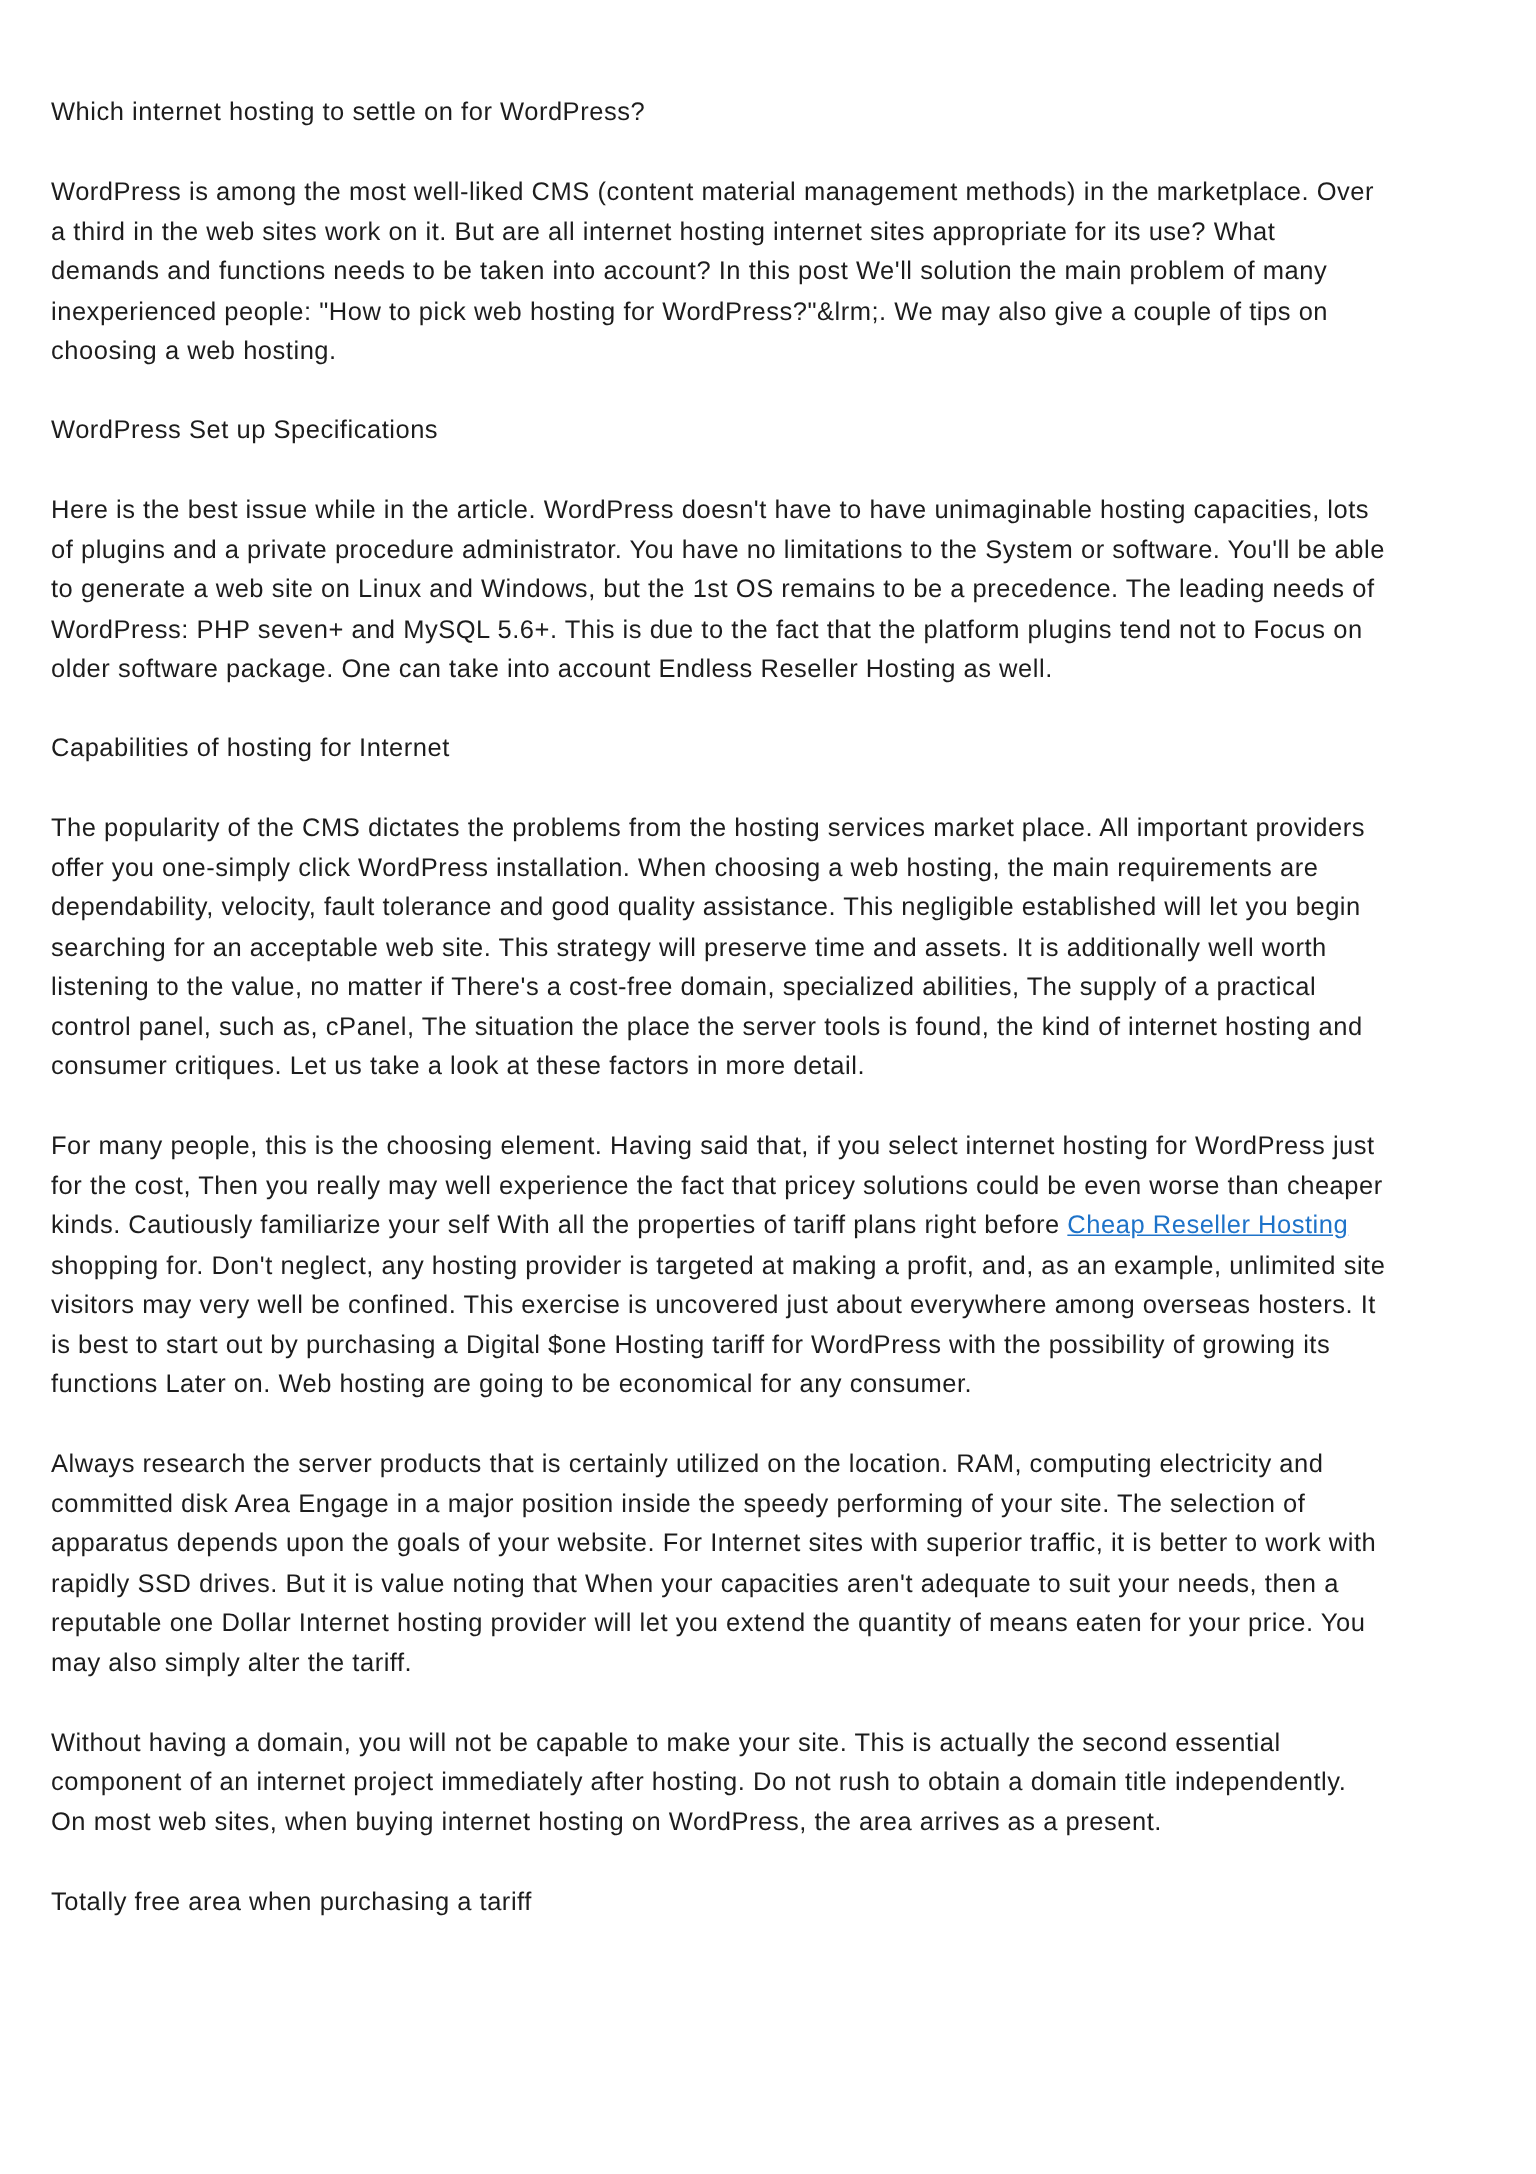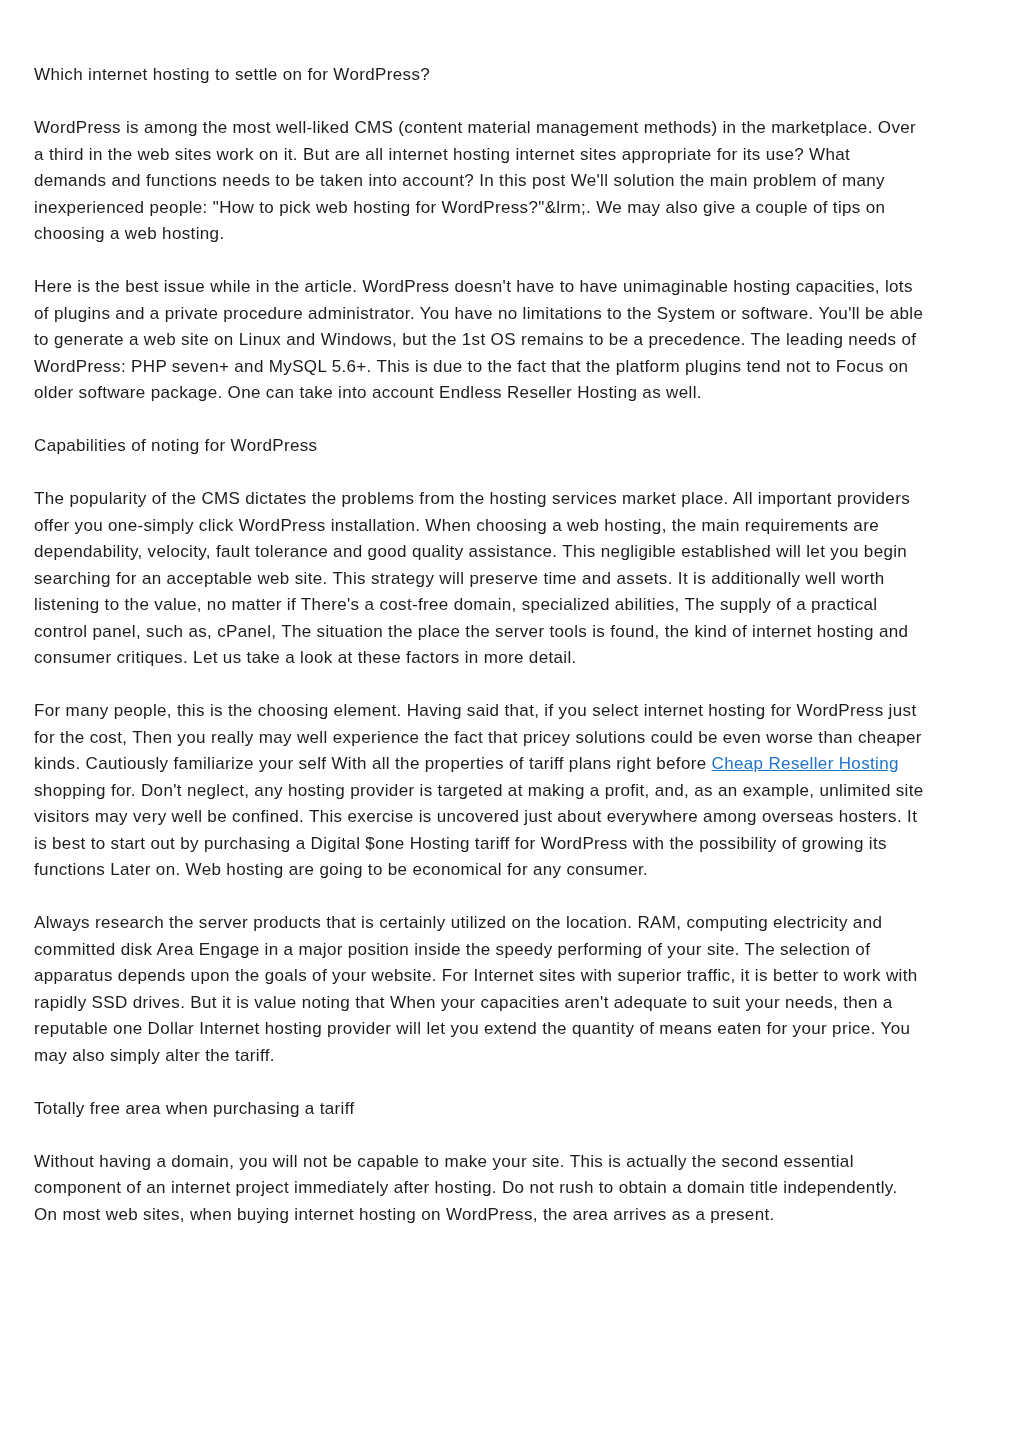--- a/index.html
+++ b/index.html
@@ -36,30 +36,31 @@
 </style>
 </head>
 <body>
 
 <div class="page">
 
   <p class="block">Which internet hosting to settle on for WordPress?</p>
 
   <p class="block">WordPress is among the most well-liked CMS (content material management methods) in the marketplace. Over a third in the web sites work on it. But are all internet hosting internet sites appropriate for its use? What demands and functions needs to be taken into account? In this post We'll solution the main problem of many inexperienced people: "How to pick web hosting for WordPress?"&amp;lrm;. We may also give a couple of tips on choosing a web hosting.</p>
 
+  <p class="block">WordPress Set up Specifications</p>
 
   <p class="block">Here is the best issue while in the article. WordPress doesn't have to have unimaginable hosting capacities, lots of plugins and a private procedure administrator. You have no limitations to the System or software. You'll be able to generate a web site on Linux and Windows, but the 1st OS remains to be a precedence. The leading needs of WordPress: PHP seven+ and MySQL 5.6+. This is due to the fact that the platform plugins tend not to Focus on older software package. One can take into account Endless Reseller Hosting as well.</p>
 
-  <p class="block">Capabilities of noting for WordPress</p>
+  <p class="block">Capabilities of hosting for Internet</p>
 
   <p class="block">The popularity of the CMS dictates the problems from the hosting services market place. All important providers offer you one-simply click WordPress installation. When choosing a web hosting, the main requirements are dependability, velocity, fault tolerance and good quality assistance. This negligible established will let you begin searching for an acceptable web site. This strategy will preserve time and assets. It is additionally well worth listening to the value, no matter if There's a cost-free domain, specialized abilities, The supply of a practical control panel, such as, cPanel, The situation the place the server tools is found, the kind of internet hosting and consumer critiques. Let us take a look at these factors in more detail.</p>
 
 
   <p class="block"><span>For many people, this is the choosing element. Having said that, if you select internet hosting for WordPress just for the cost, Then you really may well experience the fact that pricey solutions could be even worse than cheaper kinds. Cautiously familiarize your self With all the properties of tariff plans right before </span><a class="inline-link" href="#">Cheap Reseller Hosting</a><span> shopping for. Don't neglect, any hosting provider is targeted at making a profit, and, as an example, unlimited site visitors may very well be confined. This exercise is uncovered just about everywhere among overseas hosters. It is best to start out by purchasing a Digital $one Hosting tariff for WordPress with the possibility of growing its functions Later on. Web hosting are going to be economical for any consumer.</span></p>
 
 
   <p class="block">Always research the server products that is certainly utilized on the location. RAM, computing electricity and committed disk Area Engage in a major position inside the speedy performing of your site. The selection of apparatus depends upon the goals of your website. For Internet sites with superior traffic, it is better to work with rapidly SSD drives. But it is value noting that When your capacities aren't adequate to suit your needs, then a reputable one Dollar Internet hosting provider will let you extend the quantity of means eaten for your price. You may also simply alter the tariff.</p>
 
+  <p class="block">Without having a domain, you will not be capable to make your site. This is actually the second essential component of an internet project immediately after hosting. Do not rush to obtain a domain title independently. On most web sites, when buying internet hosting on WordPress, the area arrives as a present.</p>
+
   <p class="block">Totally free area when purchasing a tariff</p>
-
-  <p class="block">Without having a domain, you will not be capable to make your site. This is actually the second essential component of an internet project immediately after hosting. Do not rush to obtain a domain title independently. On most web sites, when buying internet hosting on WordPress, the area arrives as a present.</p>
 
 </div>
 
 </body></html>

